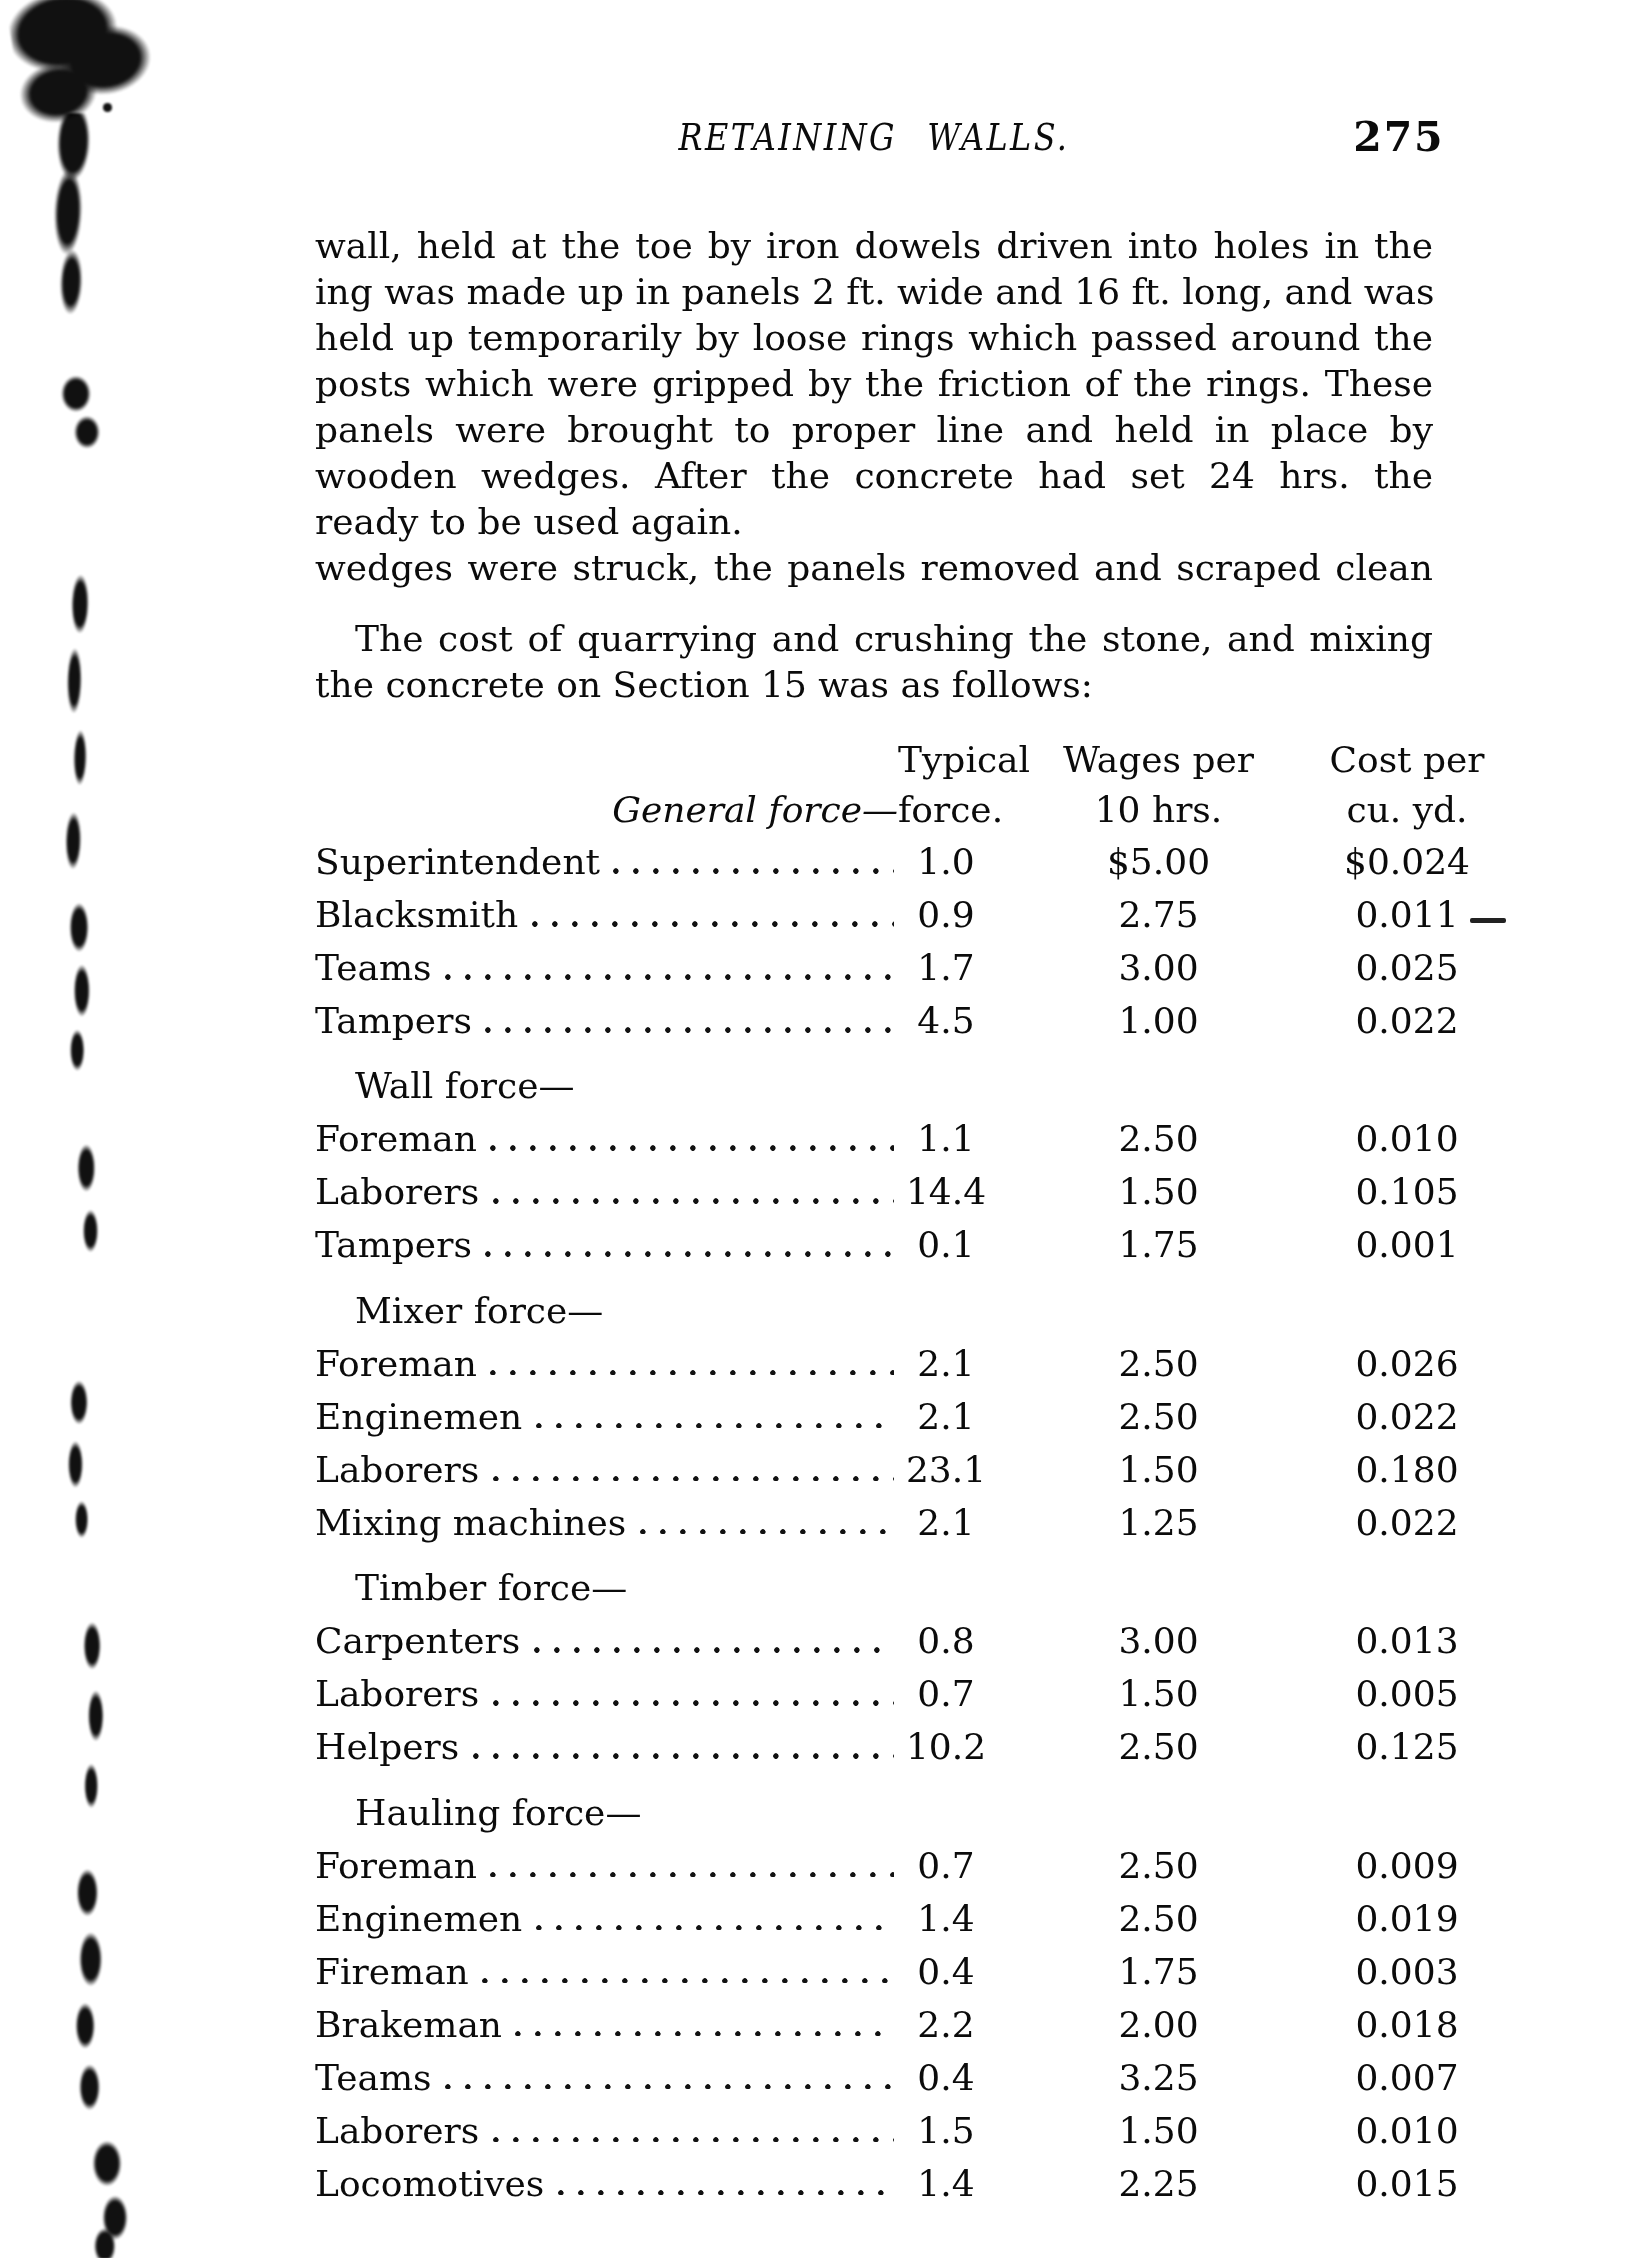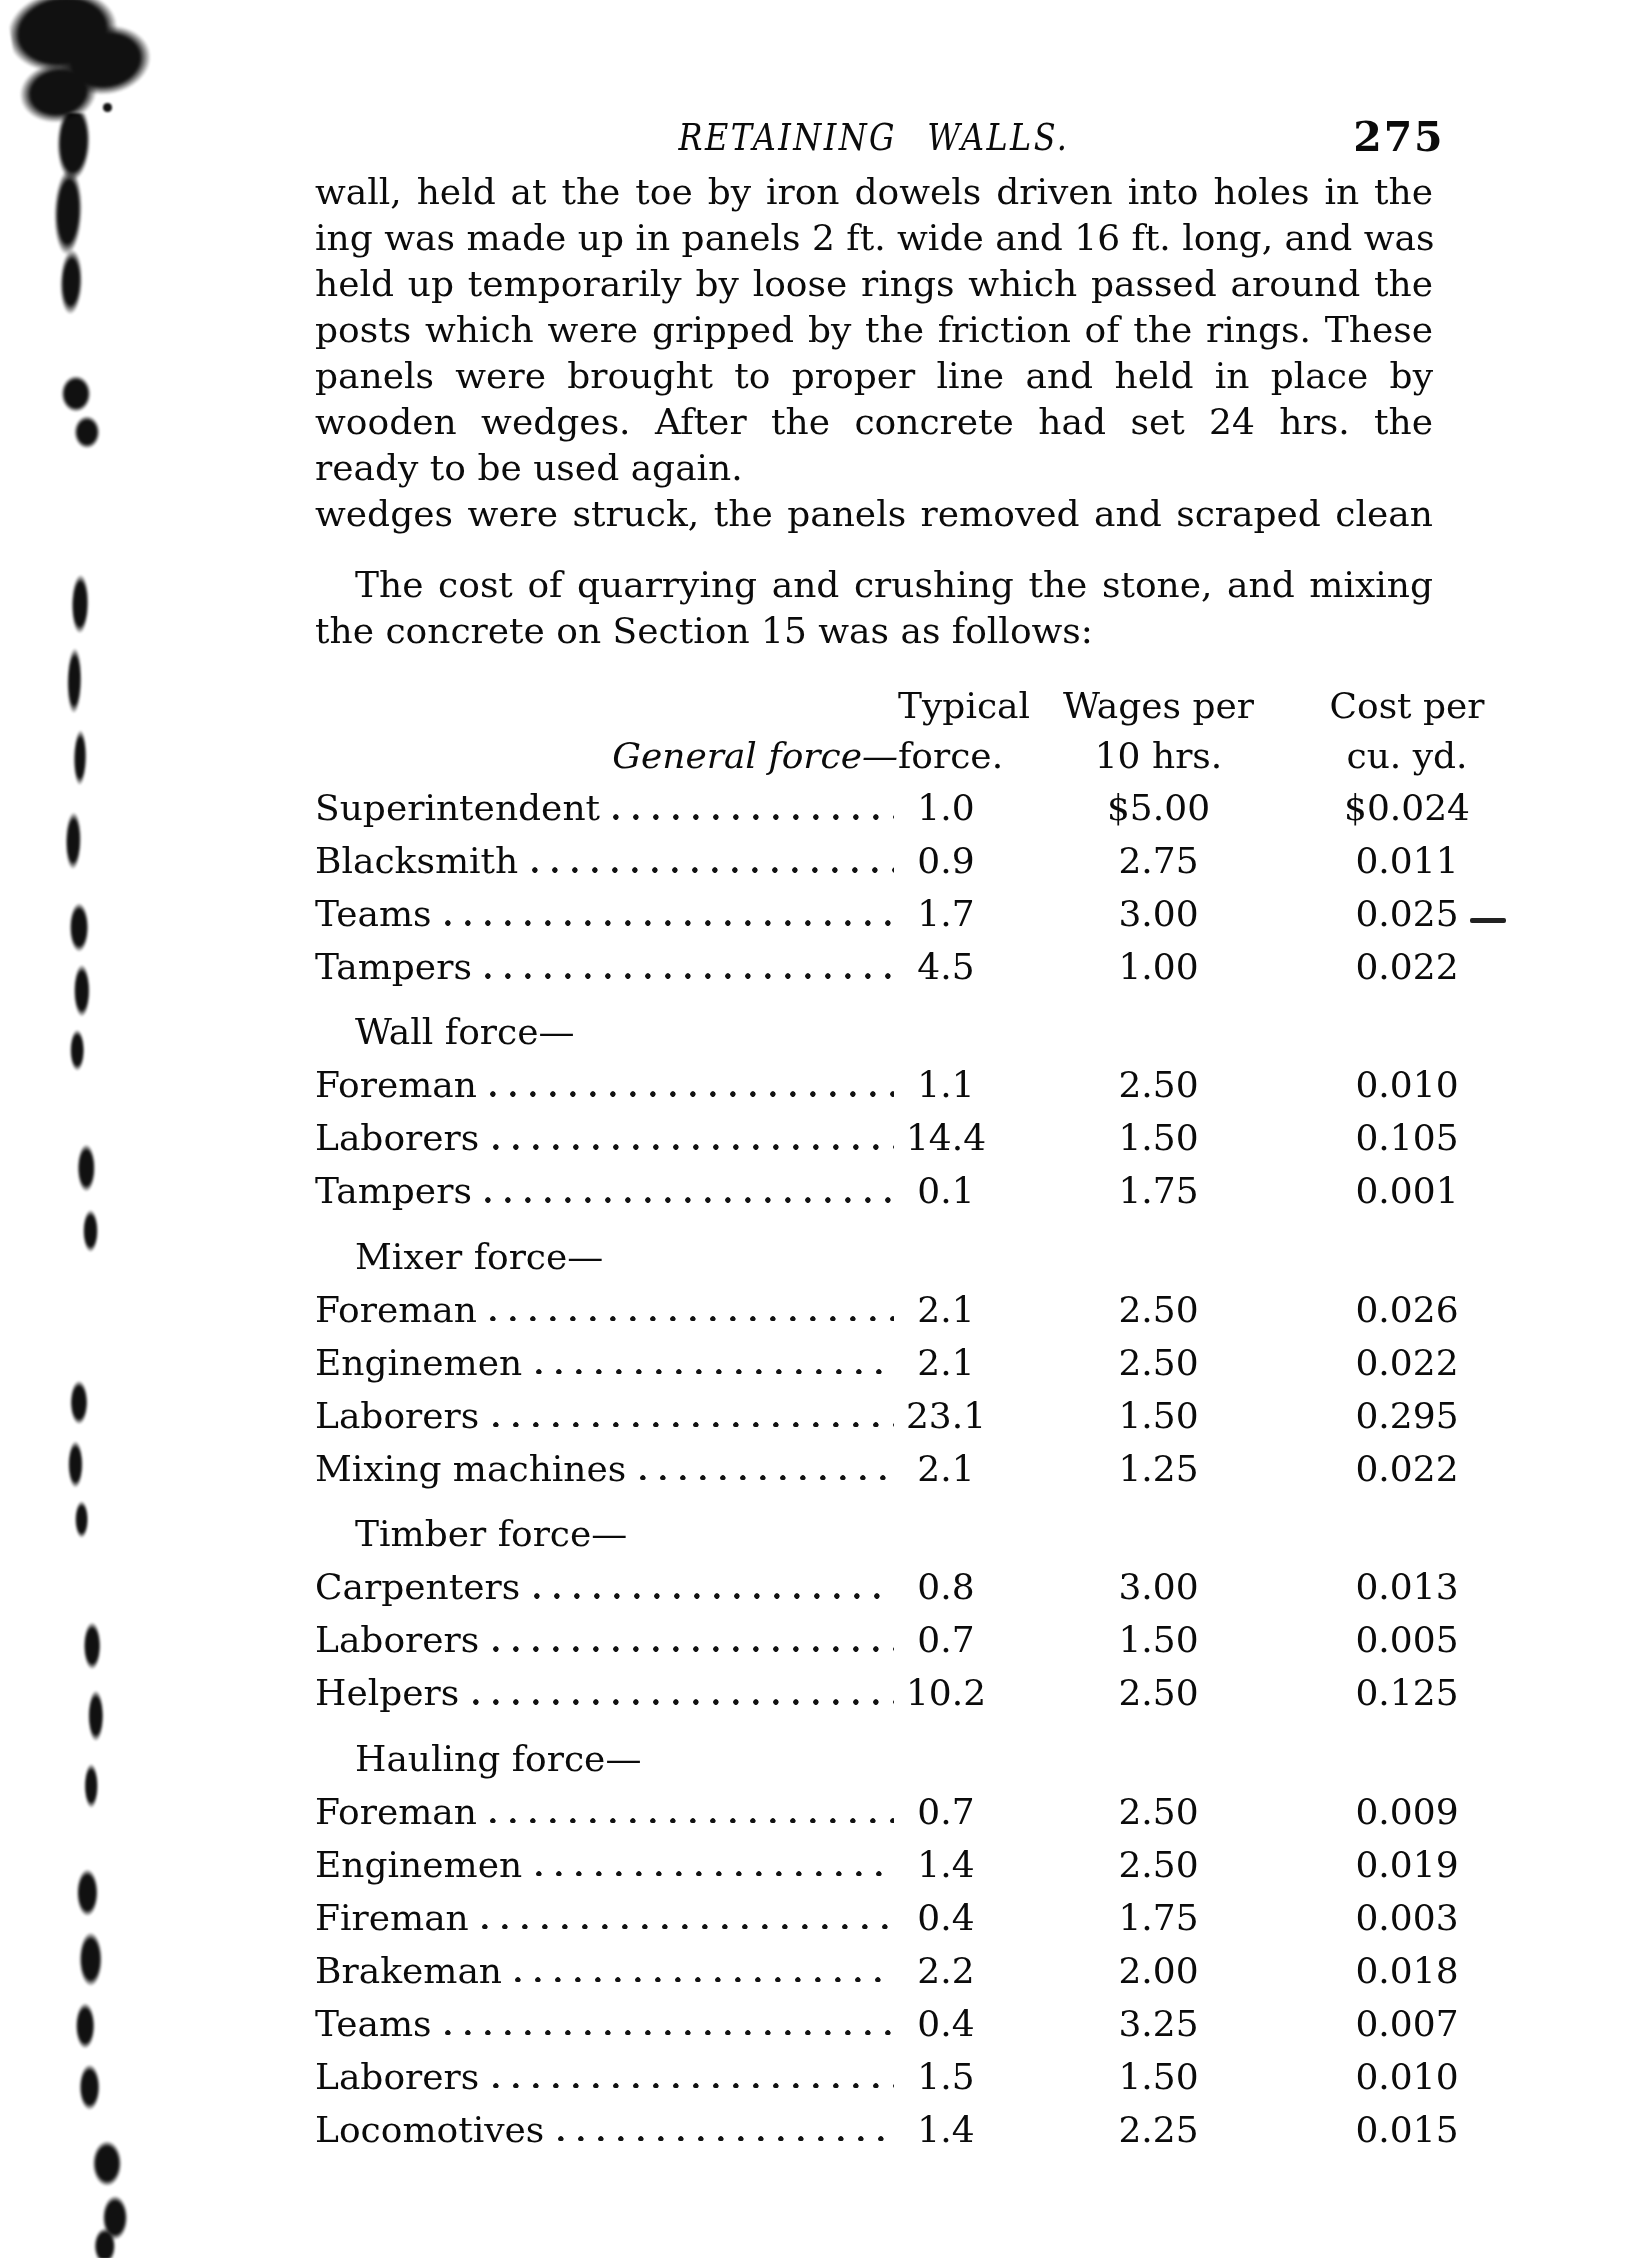--- a/index.html
+++ b/index.html
@@ -20,21 +20,21 @@
   .head-title {
     position: absolute; left: 0; right: 0; text-align: center;
     font-style: italic; font-size: 38px; letter-spacing: 2.9px; word-spacing: 21px;
     transform: scaleX(0.84); transform-origin: center;
     white-space: nowrap;
   }
   .page-number { position: absolute; right: -11.5px; top: -1.9px; font-size: 41px; font-weight: bold; letter-spacing: 1.9px; margin-left: 43px; }
 
   
   .para { width: 1118px; }
-  .para1 { }
+  .para1 { margin-top: 54px; }
   .para2 { margin-top: 25px; }
   .jline {
     font-size: 36px; line-height: 46px;
     text-align: justify; text-align-last: justify;
     white-space: nowrap; width: 1118px;
   }
   .jline.last { text-align-last: left; }
   .jline.indent { text-indent: 40px; }
 
   
@@ -250,21 +250,21 @@
             <div class="c-num">2.50</div>
             <div class="c-num">0.022</div>
           </div>
           <div class="t-row">
             <div class="c-label">
               <span class="lbl">Laborers</span>
               <span class="dots"></span>
             </div>
             <div class="c-num">23.1</div>
             <div class="c-num">1.50</div>
-            <div class="c-num">0.295</div>
+            <div class="c-num">0.180</div>
           </div>
           <div class="t-row">
             <div class="c-label">
               <span class="lbl">Mixing machines</span>
               <span class="dots"></span>
             </div>
             <div class="c-num">2.1</div>
             <div class="c-num">1.25</div>
             <div class="c-num">0.022</div>
           </div>

